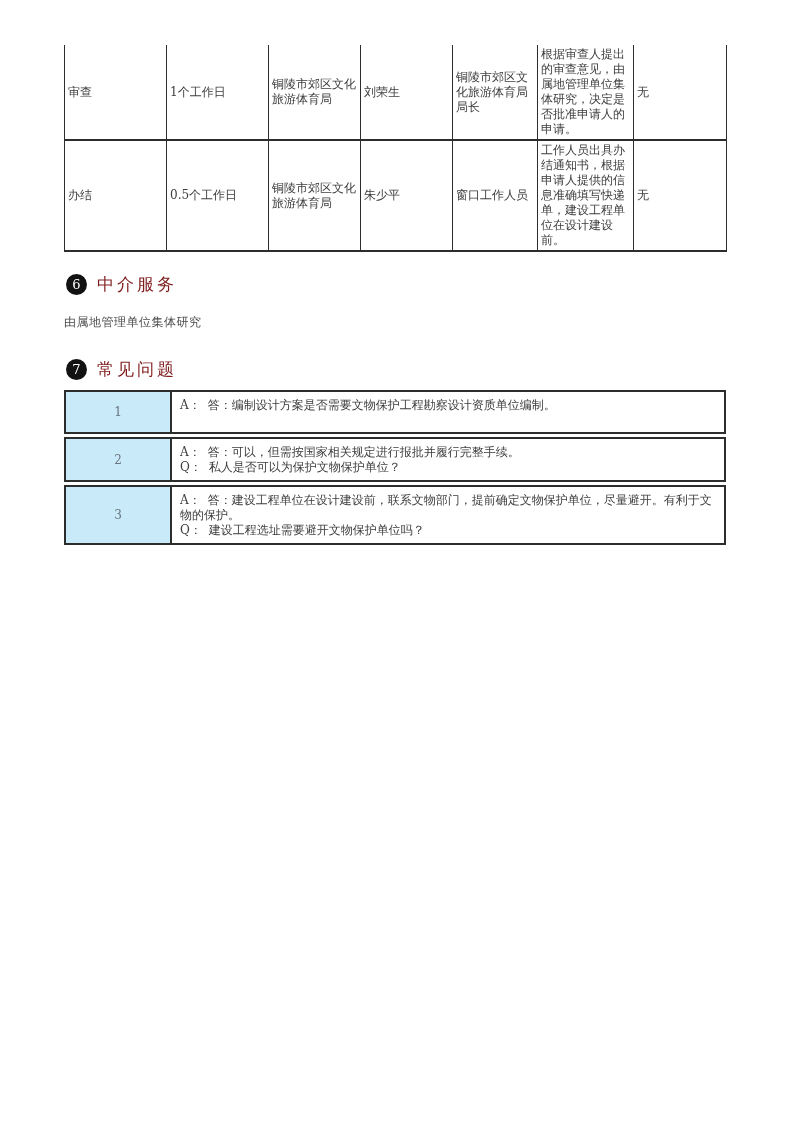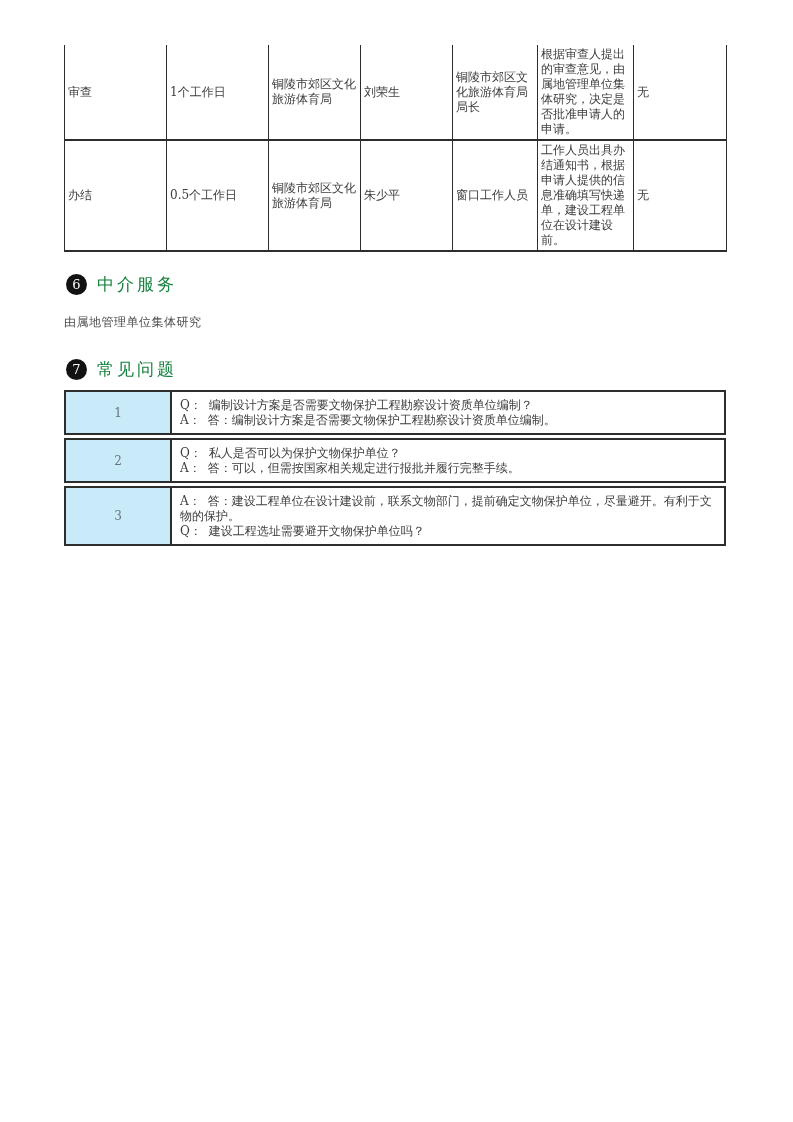--- a/index.html
+++ b/index.html
@@ -53,21 +53,21 @@
     color: #ffffff;
     font-size: 13px;
     display: inline-flex;
     align-items: center;
     justify-content: center;
     flex-shrink: 0;
   }
   .section-title {
     font-size: 17px;
     letter-spacing: 3px;
-    color: #15803d;
+    color: #7f1d1d;
   }
   .note {
     font-size: 12px;
     color: #4b4b4b;
     margin: 19px 0 27px 0;
     letter-spacing: 0.5px;
   }
   .faq-header { margin-bottom: 10px; }
 
   
@@ -146,36 +146,33 @@
     <span class="num-circle">7</span>
     <span class="section-title">常见问题</span>
   </div>
 
   <div class="faq">
 
     <div class="faq-row">
       <div class="faq-num">1</div>
       <div class="faq-content">
         <div class="faq-line">
-          <span class="qa-label">Q：</span><span>编制设计方案是否需要文物保护工程勘察设计资质单位编制？</span>
-        </div>
-        <div class="faq-line">
           <span class="qa-label">A：</span><span>答：编制设计方案是否需要文物保护工程勘察设计资质单位编制。</span>
         </div>
       </div>
     </div>
 
     <div class="faq-row">
       <div class="faq-num">2</div>
       <div class="faq-content">
         <div class="faq-line">
-          <span class="qa-label">Q：</span><span>私人是否可以为保护文物保护单位？</span>
+          <span class="qa-label">A：</span><span>答：可以，但需按国家相关规定进行报批并履行完整手续。</span>
         </div>
         <div class="faq-line">
-          <span class="qa-label">A：</span><span>答：可以，但需按国家相关规定进行报批并履行完整手续。</span>
+          <span class="qa-label">Q：</span><span>私人是否可以为保护文物保护单位？</span>
         </div>
       </div>
     </div>
 
     <div class="faq-row">
       <div class="faq-num">3</div>
       <div class="faq-content">
         <div class="faq-line">
           <span class="qa-label">A：</span><span>答：建设工程单位在设计建设前，联系文物部门，提前确定文物保护单位，尽量避开。有利于文物的保护。</span>
         </div>

